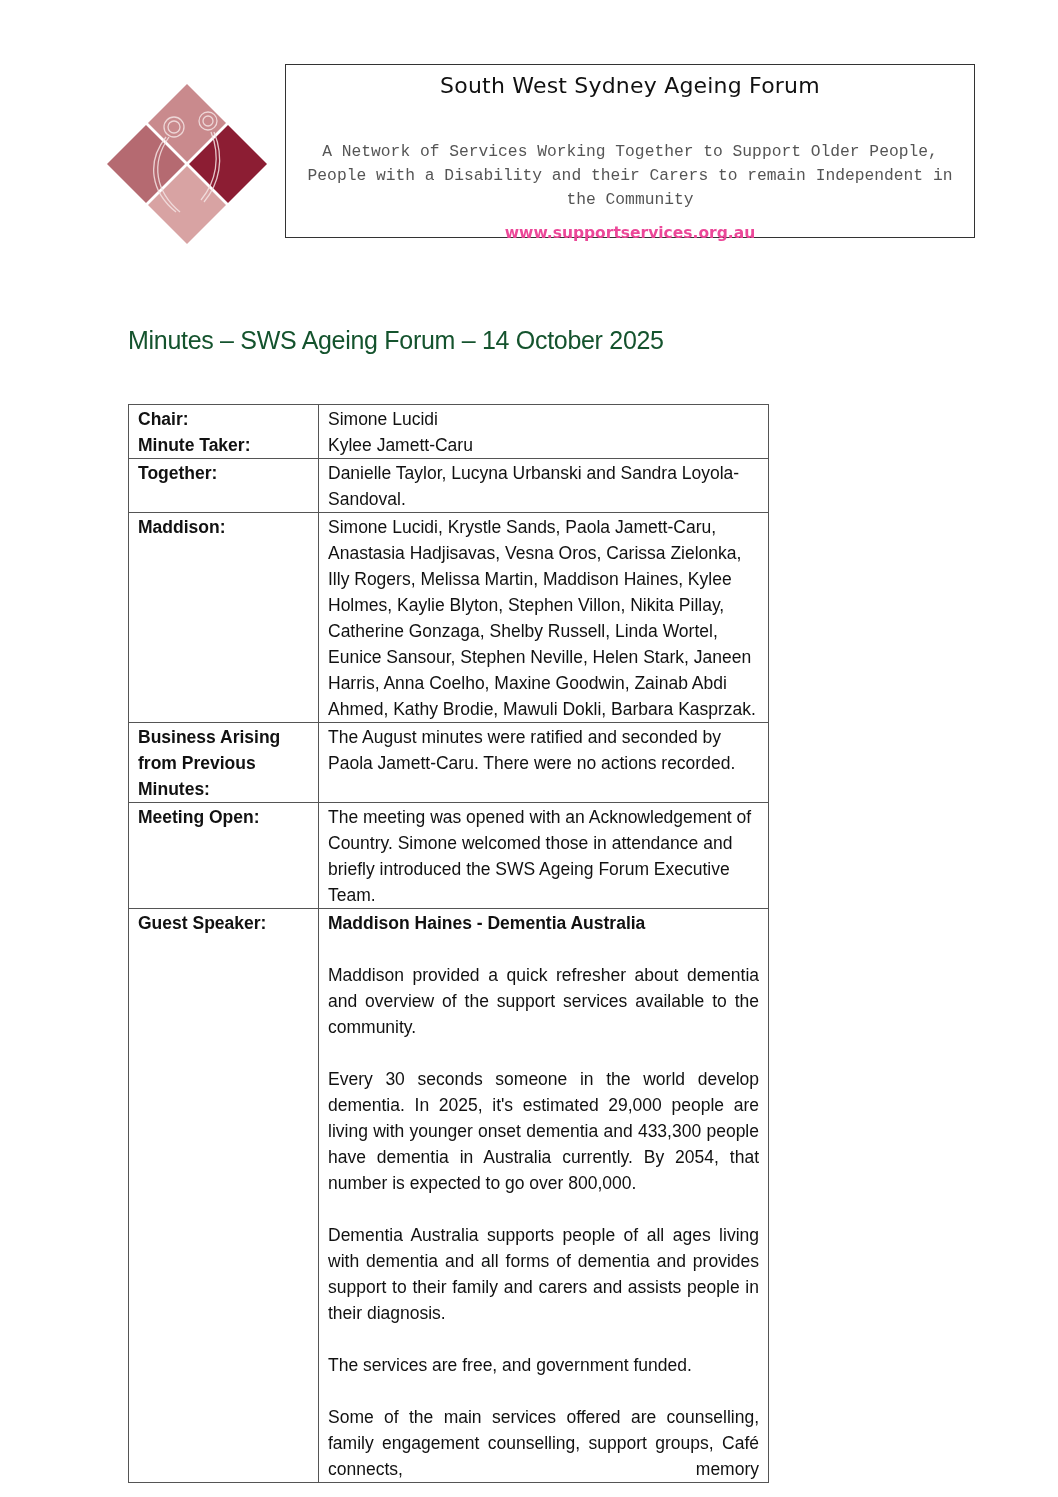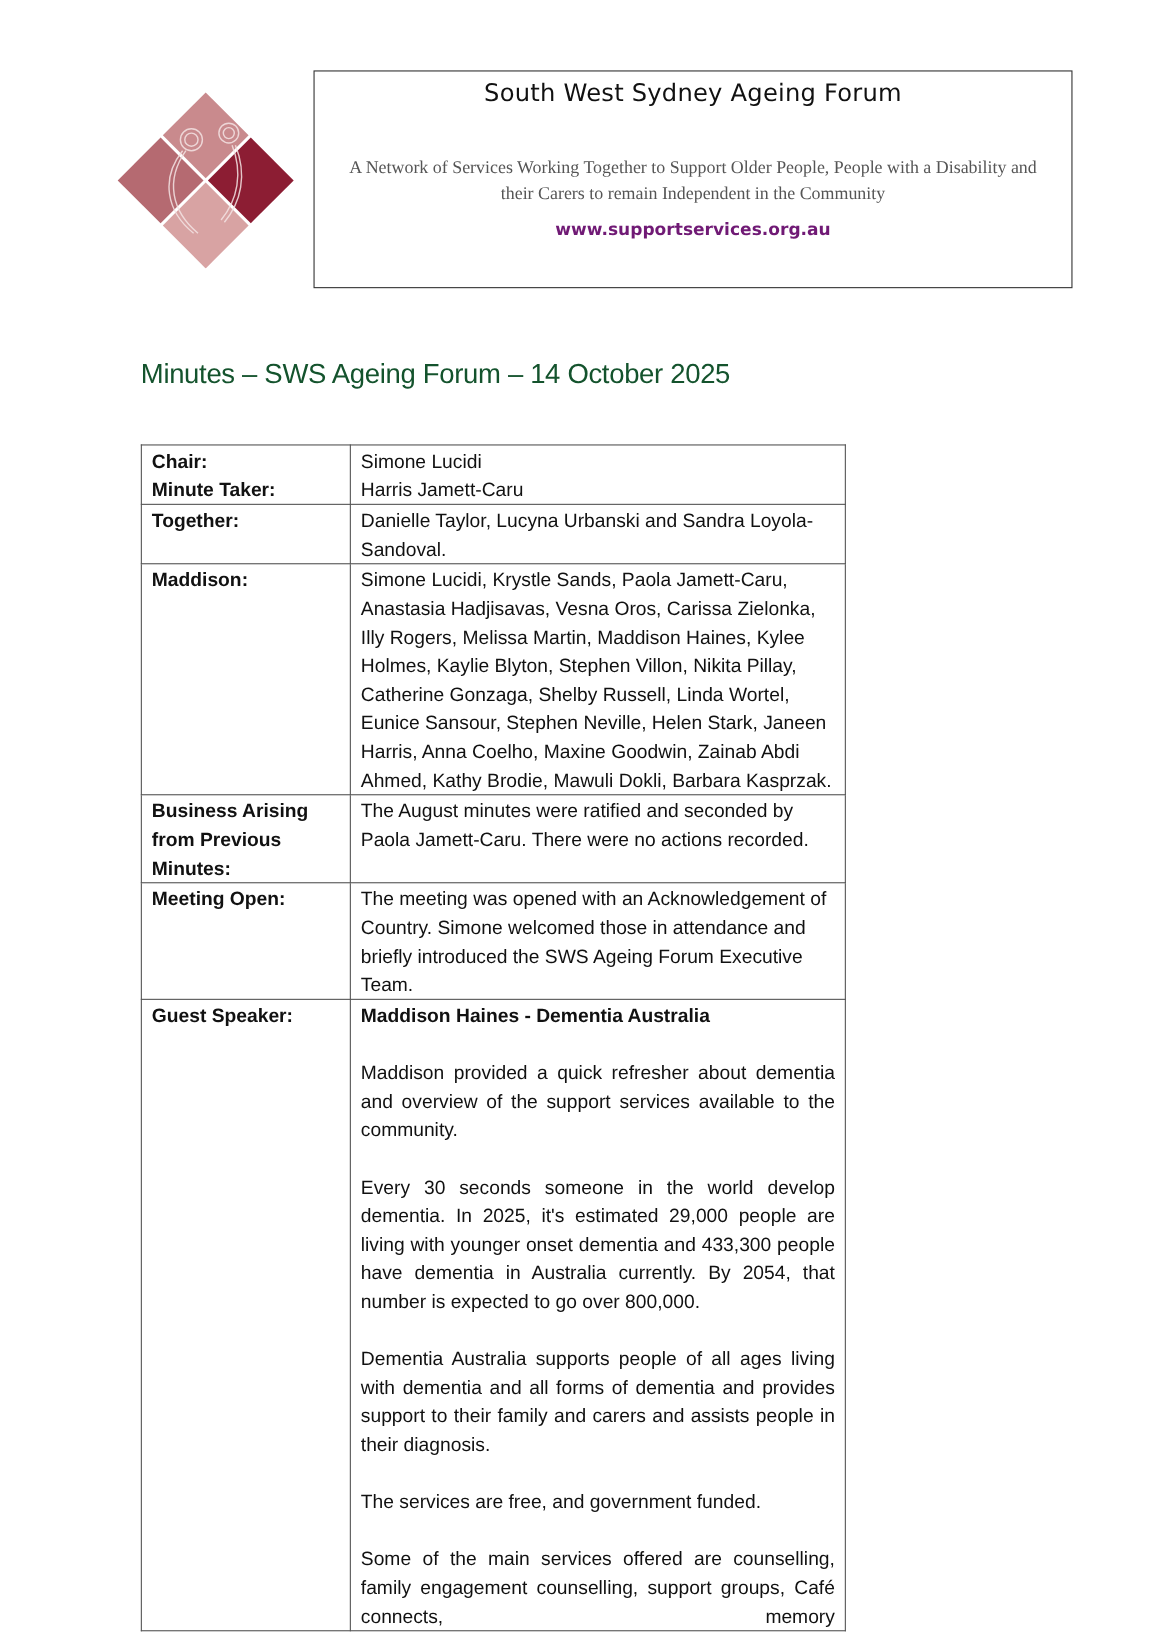--- a/index.html
+++ b/index.html
@@ -1,21 +1,21 @@
 <!DOCTYPE html>
 <html><head>
 <meta charset="utf-8">
 <style>
   html, body { margin:0; padding:0; background:#ffffff; }
   body { width:1058px; height:1497px; position:relative; overflow:hidden; font-family:"Liberation Sans", sans-serif; color:#111; }
   .logo { position:absolute; left:106px; top:82px; width:162px; height:162px; }
-  .header-box { position:absolute; left:285px; top:64px; width:690px; height:198px; border:1.5px solid #333; box-sizing:border-box; text-align:center; }
+  .header-box { position:absolute; left:285px; top:64px; width:690px; height:174px; border:1.5px solid #333; box-sizing:border-box; text-align:center; }
   .org-title { margin-top:8px; font-family:"DejaVu Sans", sans-serif; font-size:22px; color:#111; letter-spacing:0.2px; }
-  .org-tagline { margin-top:42px; font-family:Liberation Serif, serif; font-size:16.3px; line-height:24px; color:#555; padding:0 18px; }
-  .org-url { margin-top:12px; font-family:"DejaVu Sans", sans-serif; font-size:15.5px; font-weight:bold; color:#701a75; }
+  .org-tagline { margin-top:42px; font-family:Liberation Mono, monospace; font-size:16.3px; line-height:24px; color:#555; padding:0 18px; }
+  .org-url { margin-top:12px; font-family:"DejaVu Sans", sans-serif; font-size:15.5px; font-weight:bold; color:#ec4899; }
   .page-title { position:absolute; left:128px; top:326px; font-family:"Liberation Sans", sans-serif; font-size:25px; color:#14532d; letter-spacing:-0.3px; }
   table.minutes { position:absolute; left:128px; top:404px; width:641px; border-collapse:collapse; font-family:"Liberation Sans", sans-serif; font-size:17.5px; line-height:26px; }
   table.minutes td { border:1.3px solid #555; vertical-align:top; padding:1px 9px 0 9px; }
   td.label { width:171px; font-weight:bold; }
   td.value { }
   .justify { text-align:justify; }
   .para { margin:0 0 26px 0; }
   .para.last { margin-bottom:0; }
   .bold { font-weight:bold; }
 </style>
@@ -51,21 +51,21 @@
 
 <table class="minutes">
   <tbody>
       <tr style="height:53px">
     <td class="label">
       <div>Chair:</div>
       <div>Minute Taker:</div>
     </td>
     <td class="value">
       <div>Simone Lucidi</div>
-      <div>Harris Jamett-Caru</div>
+      <div>Kylee Jamett-Caru</div>
     </td>
   </tr>
   <tr style="height:49px">
     <td class="label">Together:</td>
     <td class="value">Danielle Taylor, Lucyna Urbanski and Sandra Loyola-Sandoval.</td>
   </tr>
   <tr style="height:184px">
     <td class="label">Maddison:</td>
     <td class="value">Simone Lucidi, Krystle Sands, Paola Jamett-Caru, Anastasia Hadjisavas, Vesna Oros, Carissa Zielonka, Illy Rogers, Melissa Martin, Maddison Haines, Kylee Holmes, Kaylie Blyton, Stephen Villon, Nikita Pillay, Catherine Gonzaga, Shelby Russell, Linda Wortel, Eunice Sansour, Stephen Neville, Helen Stark, Janeen Harris, Anna Coelho, Maxine Goodwin, Zainab Abdi Ahmed, Kathy Brodie, Mawuli Dokli, Barbara Kasprzak.</td>
   </tr>

